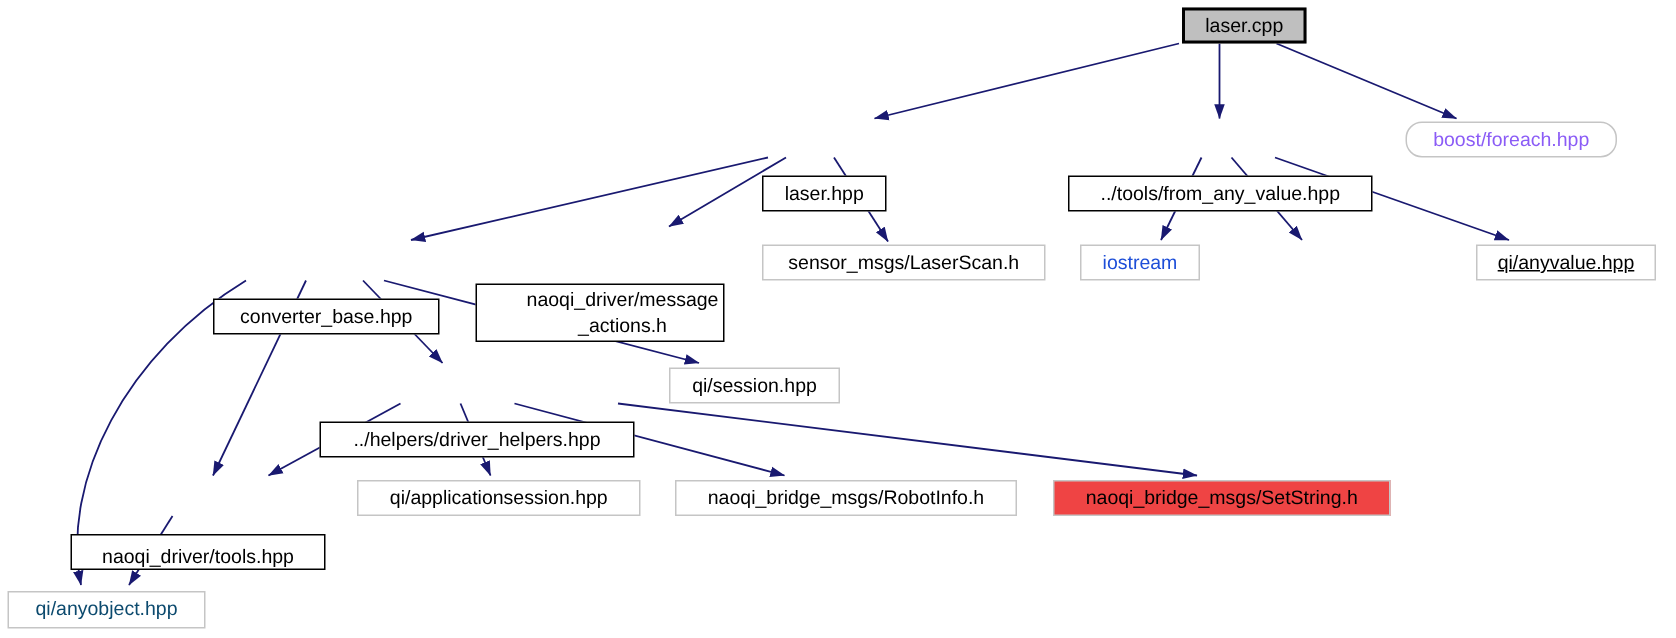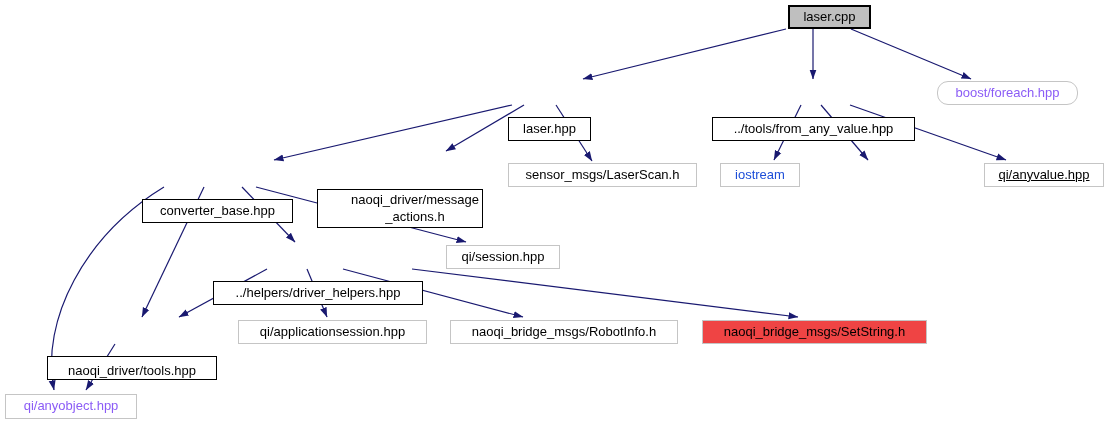--- a/index.html
+++ b/index.html
@@ -74,14 +74,14 @@
 _actions.h</span></div>
     <div class="node external" style="left: 508px; top: 163px; width: 189px; height: 24px; background: rgb(255, 255, 255); border-color: rgb(197, 197, 197); border-width: 1px; color: rgb(0, 0, 0);"><span>sensor_msgs/LaserScan.h</span></div>
     <div class="node external" style="left: 720px; top: 163px; width: 80px; height: 24px; background: rgb(255, 255, 255); border-color: rgb(197, 197, 197); border-width: 1px; color: #1d4ed8;"><span>iostream</span></div>
     <div class="node external" style="left: 984px; top: 163px; width: 120px; height: 24px; background: rgb(255, 255, 255); border-color: rgb(197, 197, 197); border-width: 1px; color: rgb(0, 0, 0); text-decoration: underline;"><span>qi/anyvalue.hpp</span></div>
     <div class="node project" style="left: 213px; top: 245px; width: 210px; height: 24px; background: rgb(255, 255, 255); border-color: rgb(0, 0, 0); border-width: 1px; color: rgb(0, 0, 0);"><span>../helpers/driver_helpers.hpp</span></div>
     <div class="node external" style="left: 446px; top: 245px; width: 114px; height: 24px; background: rgb(255, 255, 255); border-color: rgb(197, 197, 197); border-width: 1px; color: rgb(0, 0, 0);"><span>qi/session.hpp</span></div>
     <div class="node project" style="left: 47px; top: 320px; width: 170px; height: 24px; background: rgb(255, 255, 255); border-color: rgb(0, 0, 0); border-width: 1px; color: rgb(0, 0, 0); align-items: flex-end;"><span>naoqi_driver/tools.hpp</span></div>
     <div class="node external" style="left: 238px; top: 320px; width: 189px; height: 24px; background: rgb(255, 255, 255); border-color: rgb(197, 197, 197); border-width: 1px; color: rgb(0, 0, 0);"><span>qi/applicationsession.hpp</span></div>
     <div class="node external" style="left: 450px; top: 320px; width: 228px; height: 24px; background: rgb(255, 255, 255); border-color: rgb(197, 197, 197); border-width: 1px; color: rgb(0, 0, 0);"><span>naoqi_bridge_msgs/RobotInfo.h</span></div>
     <div class="node external" style="left: 702px; top: 320px; width: 225px; height: 24px; background: #ef4444; border-color: rgb(197, 197, 197); border-width: 1px; color: rgb(0, 0, 0);"><span>naoqi_bridge_msgs/SetString.h</span></div>
-    <div class="node external" style="left: 5px; top: 394px; width: 132px; height: 25px; background: rgb(255, 255, 255); border-color: rgb(197, 197, 197); border-width: 1px; color: #8b5cf6;"><span>qi/anyobject.hpp</span></div>
+    <div class="node external" style="left: 5px; top: 394px; width: 132px; height: 25px; background: rgb(255, 255, 255); border-color: rgb(197, 197, 197); border-width: 1px; color: #0c4a6e;"><span>qi/anyobject.hpp</span></div>
   </div>
 
 </body></html>

